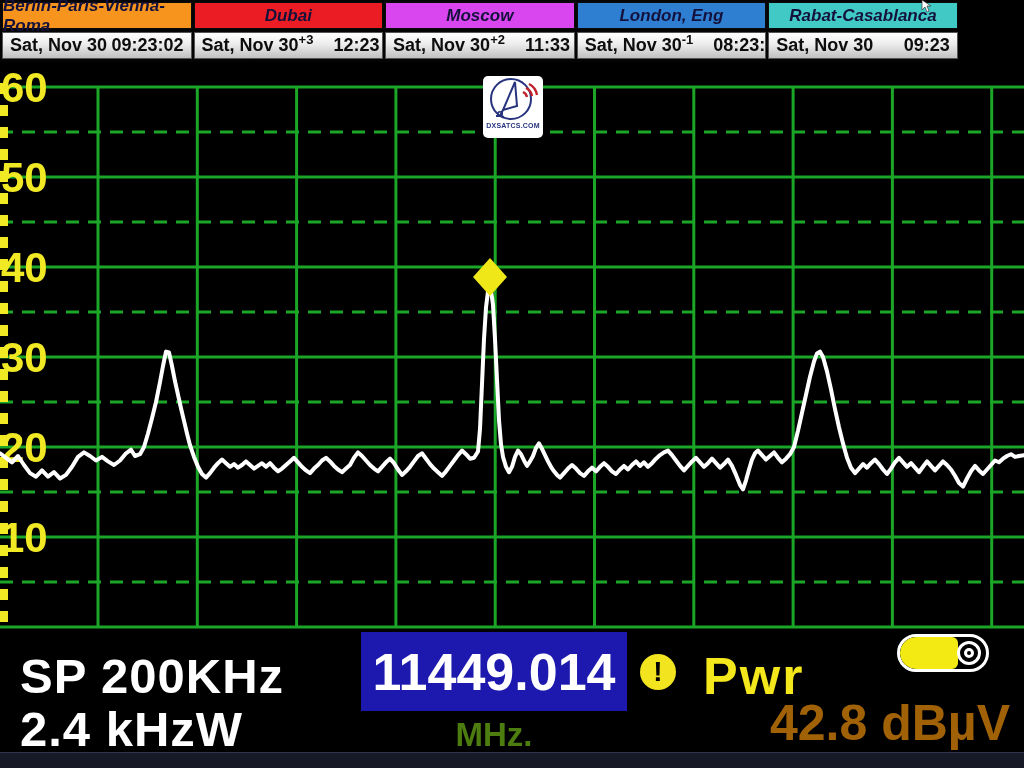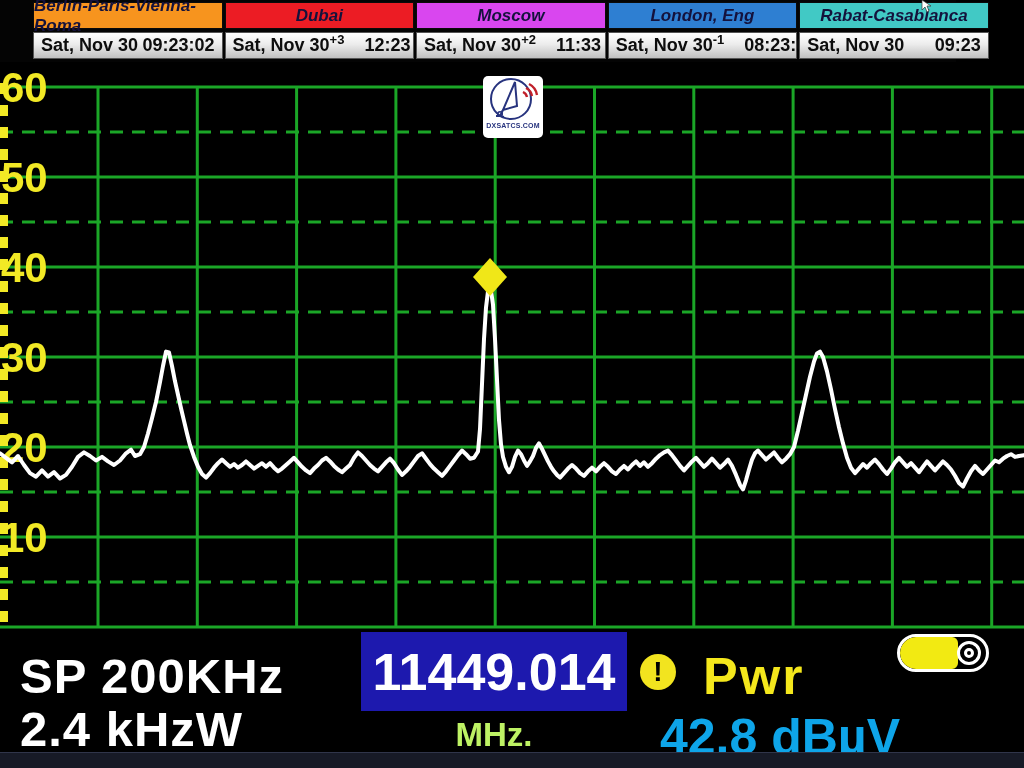--- a/index.html
+++ b/index.html
@@ -1,20 +1,20 @@
 <!DOCTYPE html>
 <html><head>
 <meta charset="utf-8">
 <style>
   html,body{margin:0;padding:0;background:#000;}
   .screen{position:relative;width:1024px;height:768px;background:#000;overflow:hidden;
           font-family:"Liberation Sans",sans-serif;}
   
   .clockbar{position:absolute;top:0;left:0;width:956px;height:62px;background:#040404;
-            display:flex;box-sizing:border-box;padding:2px 0 3px 0;gap:31px;}
+            display:flex;box-sizing:border-box;padding:2px 0 3px 0;}
   .edge-left{width:17px;background:#161616;margin-right:1px;}
   .zones-row{flex:1;display:flex;}
   .edge-right{width:9px;background:#000;}
   .zone{flex:1;display:flex;flex-direction:column;margin:0 1px;min-width:0;}
   .zone-header{height:27px;display:flex;align-items:center;justify-content:center;
                font-style:italic;font-weight:bold;font-size:17px;color:#14123c;
                border:1px solid #0a0a0a;box-sizing:border-box;}
   .zone-time-row{height:27px;margin-top:3px;display:flex;align-items:center;
                  background:linear-gradient(180deg,#ffffff 0%,#ececec 45%,#c0c0c0 100%);
                  border:1px solid #555;box-sizing:border-box;
@@ -34,28 +34,28 @@
   
   .readout{position:absolute;left:0;top:630px;width:1024px;height:152px;color:#fff;}
   .sp-label{position:absolute;left:20px;top:18px;font-size:49px;font-weight:bold;
             letter-spacing:1px;white-space:nowrap;}
   .rbw-label{position:absolute;left:20px;top:71px;font-size:49px;font-weight:bold;
              letter-spacing:1px;white-space:nowrap;}
   .freq-box{position:absolute;left:361px;top:2px;width:266px;height:79px;background:#1d19ae;
             display:flex;align-items:center;justify-content:center;
             font-size:52px;font-weight:bold;color:#fff;}
   .freq-unit{position:absolute;left:361px;top:86px;width:266px;text-align:center;
-             font-size:33px;font-weight:bold;color:#bef264;}
+             font-size:33px;font-weight:bold;color:#4d7c0f;}
   .warn-icon{position:absolute;left:640px;top:24px;width:36px;height:36px;border-radius:50%;
              background:#f2e41f;color:#000;display:flex;align-items:center;justify-content:center;
              font-size:28px;font-weight:bold;}
   .pwr-label{position:absolute;left:703px;top:16px;font-size:52px;font-weight:bold;color:#f4e71c;
              letter-spacing:2px;}
-  .pwr-value{position:absolute;left:660px;top:78px;width:350px;text-align:left;
-             font-size:50px;font-weight:bold;color:#0ea5e9;white-space:nowrap;}
+  .pwr-value{position:absolute;left:660px;top:64px;width:350px;text-align:right;
+             font-size:50px;font-weight:bold;color:#a16207;white-space:nowrap;}
   .battery{position:absolute;left:897px;top:4px;width:92px;height:38px;border:3px solid #fff;
            border-radius:20px;background:#000;overflow:hidden;box-sizing:border-box;}
   .battery-fill{position:absolute;left:0;top:0;width:58px;height:100%;background:#f2ea12;
                 border-radius:16px 6px 6px 16px;}
   .battery-ring{position:absolute;right:5px;top:4px;width:24px;height:24px;border-radius:50%;
                 border:3px solid #fff;background:#000;box-sizing:border-box;}
   .battery-ring-inner{position:absolute;right:12px;top:11px;width:10px;height:10px;
                 border-radius:50%;border:3px solid #fff;background:#000;box-sizing:border-box;}
   .bottom-strip{position:absolute;left:0;top:752px;width:1024px;height:16px;background:#171a26;
                 border-top:1px solid #30354a;}

